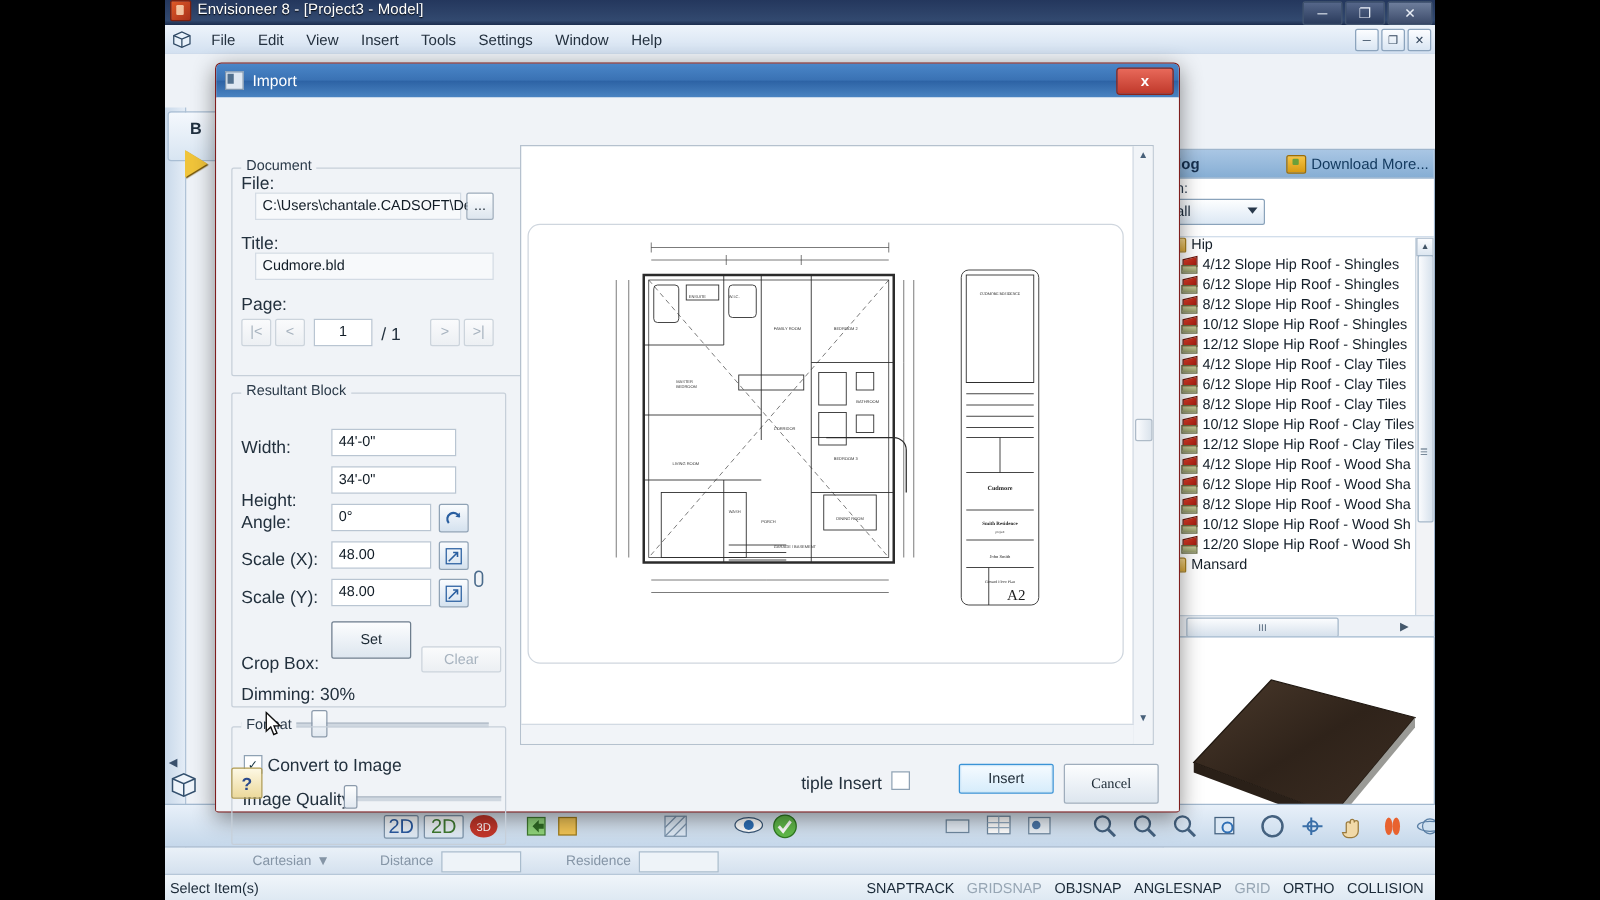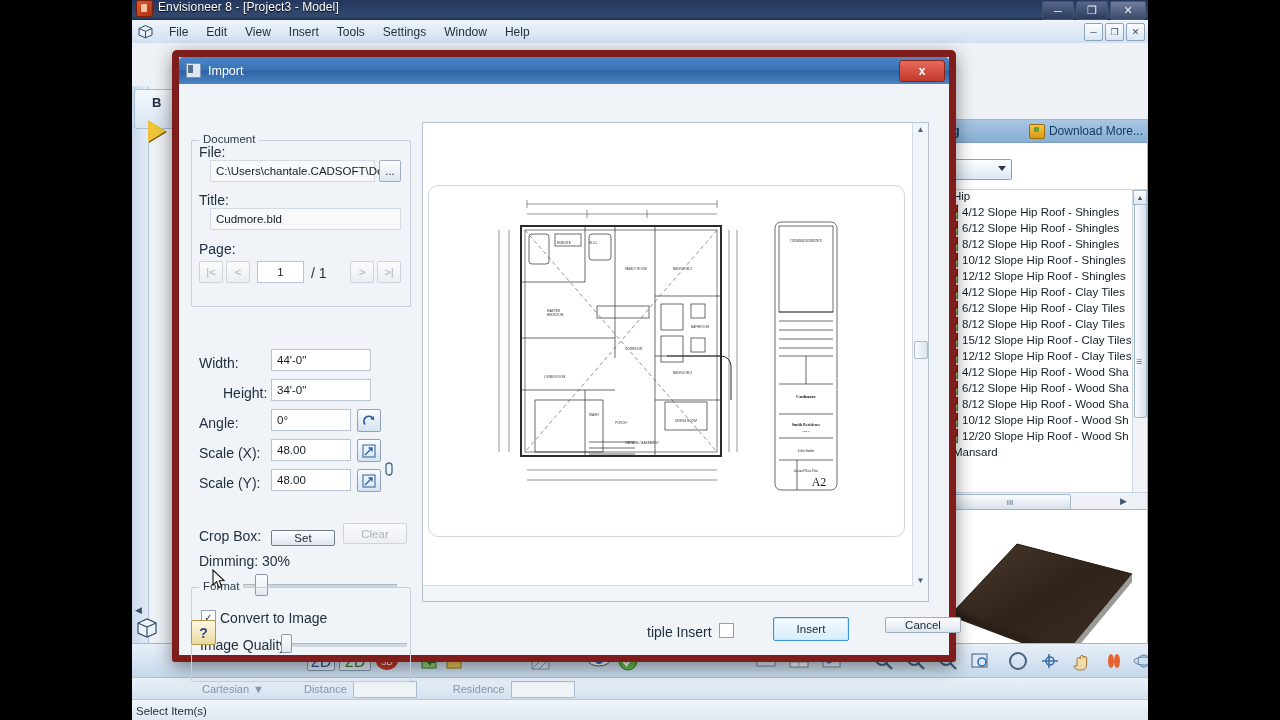--- a/index.html
+++ b/index.html
@@ -102,21 +102,21 @@
   .coord-field{width:62px;height:15px;border:1px solid #a9bccd;background:#eef3f8;margin:0 6px;}
   .statusbar{position:absolute;left:0;top:699px;width:1016px;height:21px;
     background:linear-gradient(to bottom,#f0f5fa,#dde8f2);border-top:1px solid #b6c7d8;
     display:flex;align-items:center;font-size:11.5px;color:#1b2a38;}
   .status-left{padding-left:4px;flex:1;}
   .snapitem{padding:0 5px;font-size:11.5px;}
   .snapitem.off{color:#97a6b4;}
 
   
   .dlg{position:absolute;left:172px;top:50px;width:770px;height:598px;
-    background:#eff3f8;border:7px solid #7f1d1d;border-radius:5px 5px 3px 3px;
+    background:#eff3f8;border:1px solid #7f1d1d;border-radius:5px 5px 3px 3px;
     box-shadow:0 5px 18px rgba(0,0,0,.45);}
   .dlg-title{height:27px;border-radius:4px 4px 0 0;
     background:linear-gradient(to bottom,#4a86c8 0%,#3a72b4 48%,#2d63a5 52%,#4b84c2 100%);
     display:flex;align-items:center;padding-left:7px;color:#fff;font-size:12.5px;position:relative;}
   .dlg-ic{width:13px;height:13px;margin-right:7px;background:#dfe8f2;border:1px solid #7f96ae;flex:none;}
   .dlg-ic:after{content:"";position:absolute;left:9px;top:8px;width:5px;height:8px;background:#51708f;}
   .dlg-close{position:absolute;right:4px;top:3px;width:44px;height:20px;border-radius:3px;
     background:linear-gradient(to bottom,#e8695a,#c0392b);border:1px solid #8d2418;color:#fff;
     font-size:12px;display:flex;align-items:center;justify-content:center;font-weight:bold;}
   .dlg-body{position:absolute;left:0;top:27px;width:770px;height:571px;background:#f0f3f7;}
@@ -274,21 +274,21 @@
               <div class="cat-row">
                 <span class="roof-ic"></span>
                 <span>6/12 Slope Hip Roof - Clay Tiles</span>
               </div>
               <div class="cat-row">
                 <span class="roof-ic"></span>
                 <span>8/12 Slope Hip Roof - Clay Tiles</span>
               </div>
               <div class="cat-row">
                 <span class="roof-ic"></span>
-                <span>15/12 Slope Hip Roof - Clay Tiles</span>
+                <span>10/12 Slope Hip Roof - Clay Tiles</span>
               </div>
               <div class="cat-row">
                 <span class="roof-ic"></span>
                 <span>12/12 Slope Hip Roof - Clay Tiles</span>
               </div>
               <div class="cat-row">
                 <span class="roof-ic"></span>
                 <span>4/12 Slope Hip Roof - Wood Sha</span>
               </div>
               <div class="cat-row">
@@ -454,54 +454,66 @@
       <span style="margin-left:70px;">Cartesian</span>
       <span style="margin-left:4px;">▼</span>
       <span style="margin-left:40px;">Distance</span>
       <span class="coord-field"></span>
       <span style="margin-left:30px;">Residence</span>
       <span class="coord-field"></span>
     </div>
 
     <div class="statusbar">
       <span class="status-left">Select Item(s)</span>
+      <div id="snaps" style="display:flex;align-items:center;padding-right:4px;">
+          <span class="snapitem">SNAPTRACK</span>
+          <span class="snapitem off">GRIDSNAP</span>
+          <span class="snapitem">OBJSNAP</span>
+          <span class="snapitem">ANGLESNAP</span>
+          <span class="snapitem off">GRID</span>
+          <span class="snapitem">ORTHO</span>
+          <span class="snapitem">COLLISION</span>
+        </div>
     </div>
   </div>
 
   <div class="dlg">
     <div class="dlg-title">
       <span class="dlg-ic"></span>
       <span>Import</span>
       <div class="dlg-close">x</div>
     </div>
 
     <div class="dlg-body">
 
-      <div class="grp" style="left:12px;top:56px;width:218px;height:165px;">
+      <div class="grp" style="left:12px;top:56px;width:218px;height:165px;padding-left:48px;">
         <span class="grp-lbl">Document</span>
       </div>
       <div class="fld-lbl" style="left:20px;top:60px;">File:</div>
       <div class="inp flat" style="left:31px;top:76px;width:165px;height:22px;">C:\Users\chantale.CADSOFT\De</div>
       <div class="btn" style="left:200px;top:76px;width:22px;height:22px;">...</div>
 
       <div class="fld-lbl" style="left:20px;top:108px;">Title:</div>
       <div class="inp flat" style="left:31px;top:124px;width:191px;height:22px;">Cudmore.bld</div>
 
       <div class="fld-lbl" style="left:20px;top:157px;">Page:</div>
       <div class="btn dis" style="left:20px;top:177px;width:24px;height:22px;">|&lt;</div>
       <div class="btn dis" style="left:47px;top:177px;width:24px;height:22px;">&lt;</div>
       <div class="inp" style="left:78px;top:177px;width:47px;height:22px;justify-content:center;padding-left:0;">1</div>
       <div class="fld-lbl" style="left:132px;top:181px;">/ 1</div>
       <div class="btn dis" style="left:171px;top:177px;width:24px;height:22px;">&gt;</div>
       <div class="btn dis" style="left:198px;top:177px;width:24px;height:22px;">&gt;|</div>
 
+      <div class="grp" style="left:12px;top:236px;width:218px;height:250px;">
+        <span class="grp-lbl">Resultant Block</span>
+      </div>
       <div class="fld-lbl" style="left:20px;top:271px;">Width:</div>
       <div class="inp" style="left:92px;top:265px;width:100px;height:22px;">44'-0"</div>
 
-      <div class="fld-lbl" style="left:20px;top:301px;margin-left:24px;">Height:</div>
+      <div class="fld-lbl" style="left:20px;top:314px;">Height:</div>
       <div class="inp" style="left:92px;top:295px;width:100px;height:22px;">34'-0"</div>
 
       <div class="fld-lbl" style="left:20px;top:331px;">Angle:</div>
       <div class="inp" style="left:92px;top:325px;width:80px;height:22px;">0°</div>
       <div class="sqbtn" style="left:178px;top:325px;">
         <svg width="14" height="14" viewBox="0 0 14 14">
             <path d="M11.5 5.5 A5 5 0 103 10.5" fill="none" stroke="#2a5fa0" stroke-width="1.7"></path>
         <path d="M11.8 2 L12 6 L8.3 5.3 Z" fill="#2a5fa0"></path>
           </svg>
       </div>
@@ -523,21 +535,21 @@
         <path d="M3 11 L10 4 M6.5 4 h3.5 v3.5" fill="none" stroke="#2a5fa0" stroke-width="1.3"></path>
           </svg>
       </div>
       <div style="position:absolute;left:203px;top:376px;">
         <svg width="14" height="18" viewBox="0 0 14 18">
             <path d="M4 6 a3 3 0 016 0 v6 a3 3 0 01-6 0z" fill="none" stroke="#4b6b8c" stroke-width="1.3"></path>
           </svg>
       </div>
 
       <div class="fld-lbl" style="left:20px;top:444px;">Crop Box:</div>
-      <div class="btn" style="left:92px;top:446px;width:64px;height:16px;border-color:#6d7d8d;">Set</div>
+      <div class="btn" style="left:92px;top:419px;width:64px;height:30px;border-color:#6d7d8d;">Set</div>
       <div class="btn dis" style="left:164px;top:439px;width:64px;height:21px;">Clear</div>
 
       <div class="fld-lbl" style="left:20px;top:469px;">Dimming: 30%</div>
       <div class="slider-track" style="left:20px;top:500px;width:198px;"></div>
       <div class="slider-thumb" id="dimthumb" style="left: 76.4px; top: 490px;"></div>
 
       <div class="grp" style="left:12px;top:503px;width:218px;height:93px;">
         <span class="grp-lbl">Format</span>
       </div>
       <div class="chk" style="left:22px;top:526px;">✓</div>
@@ -630,21 +642,21 @@
           <div style="text-align:center;font-size:8px;color:#48607a;padding-top:2px;">▲</div>
           <div class="prev-vs-thumb"></div>
           <div style="position:absolute;bottom:16px;width:15px;text-align:center;font-size:8px;color:#48607a;">▼</div>
         </div>
         <div class="prev-hs"></div>
       </div>
 
       <div class="chk" style="left:540px;top:539px;"></div>
       <div class="fld-lbl" style="left:468px;top:540px;">tiple Insert</div>
       <div class="btn prim" style="left:594px;top:533px;width:76px;height:24px;">Insert</div>
-      <div class="btn" style="left:706px;top:533px;width:76px;height:16px;">Cancel</div>
+      <div class="btn" style="left:678px;top:533px;width:76px;height:32px;font-family:Liberation Serif, serif;">Cancel</div>
     </div>
   </div>
 
 
   <div class="cursor">
     <svg width="14" height="20" viewBox="0 0 14 20">
         <path d="M1 1 L1 16 L4.6 12.6 L7 18.6 L9.6 17.5 L7.2 11.8 L12 11.6 Z" fill="#fff" stroke="#111" stroke-width="1.1"></path>
       </svg>
   </div>
 

